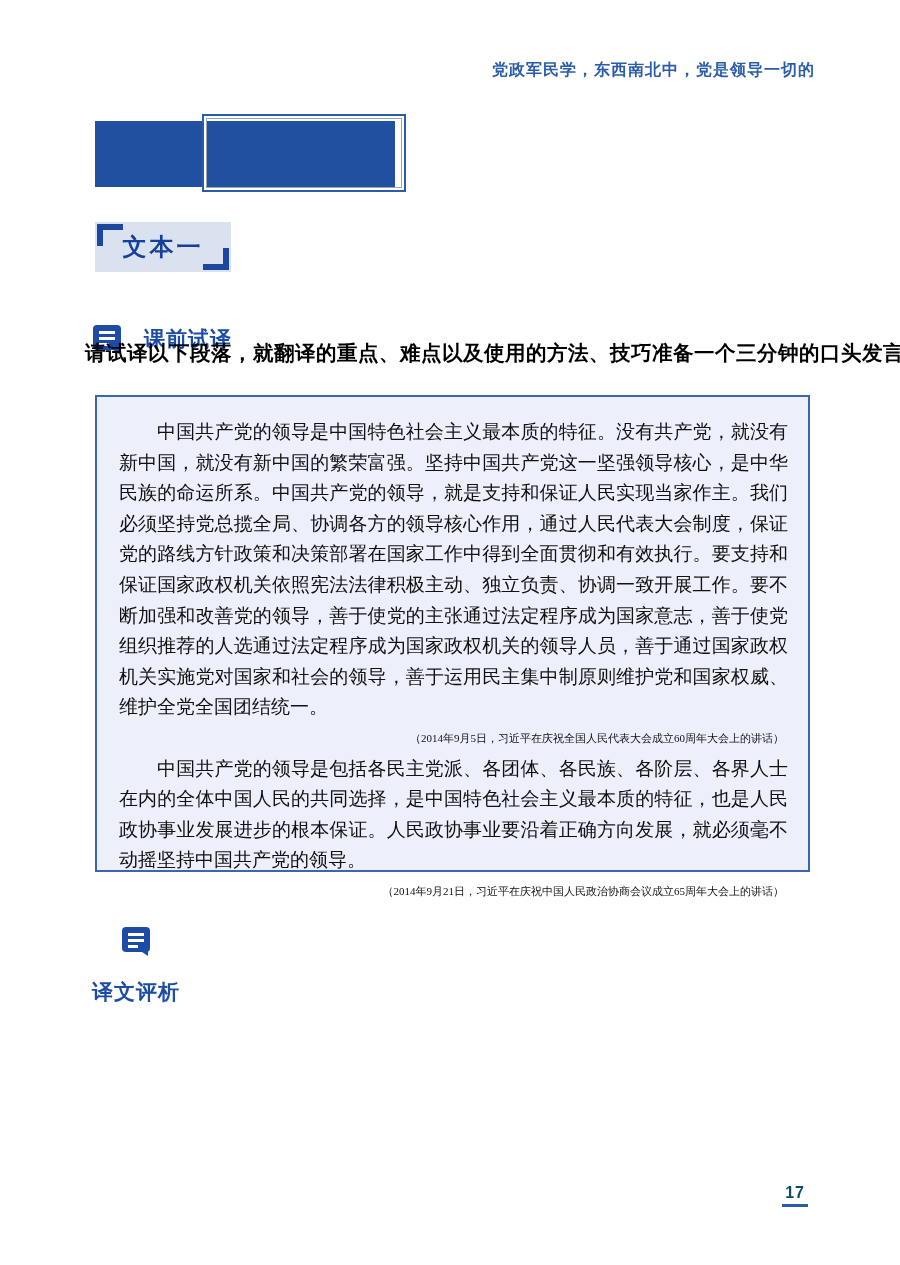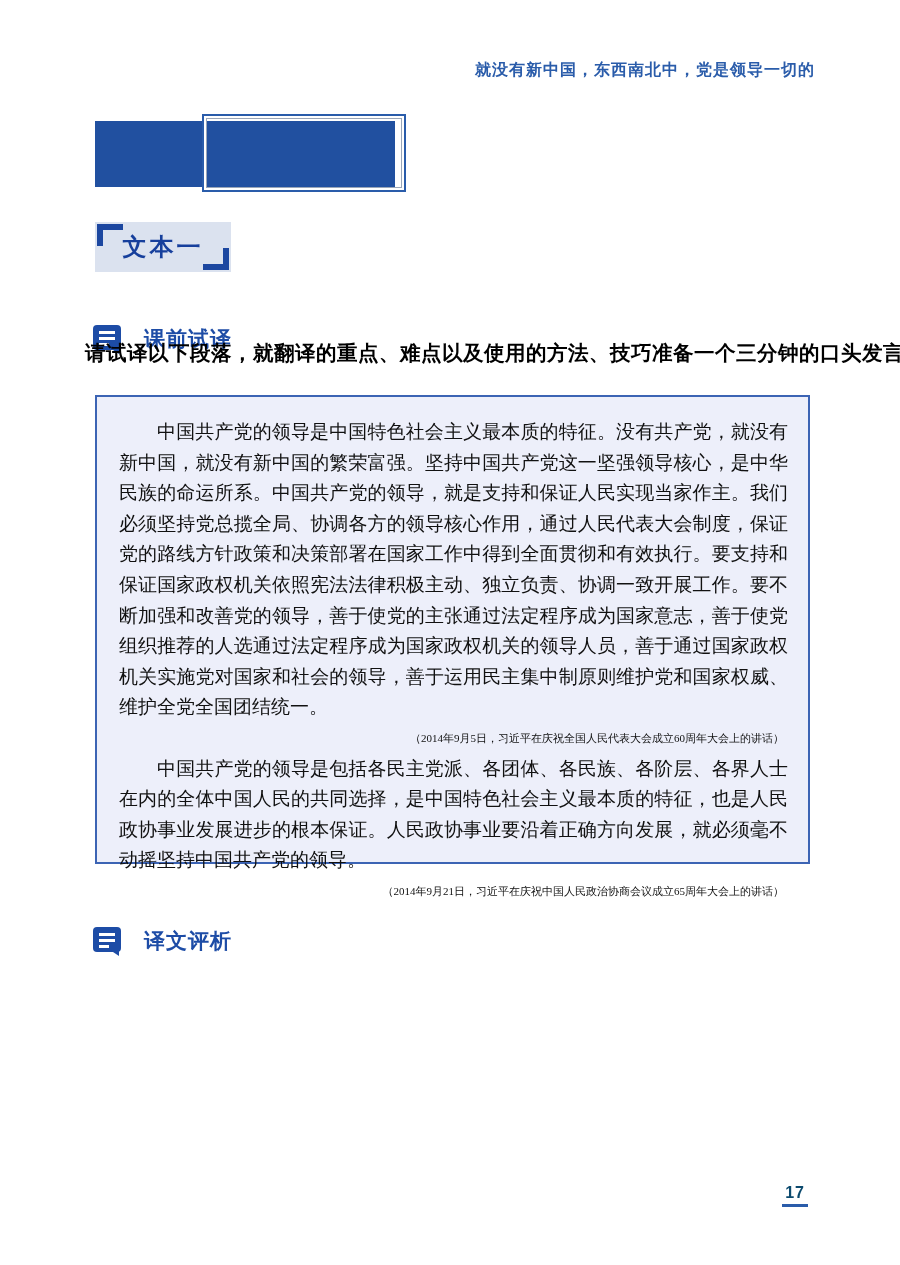--- a/index.html
+++ b/index.html
@@ -123,21 +123,21 @@
 
   
   .quote-box {
     position: absolute;
     left: 95px;
     top: 395px;
     width: 669px;
     height: 431px;
     background: #edeffa;
     border: 2px solid #3c64b4;
-    padding: 20px 20px 14px 22px;
+    padding: 20px 20px 22px 22px;
     font-family: "Liberation Serif", serif;
     font-size: 19px;
     line-height: 30.6px;
     color: #111111;
   }
   .quote-box p { margin: 0; text-indent: 2em; text-align: justify; }
   .quote-box .attribution {
     text-indent: 0;
     text-align: right;
     font-size: 11px;
@@ -169,21 +169,21 @@
     border-bottom: 3px solid #2a5caa;
     padding: 0 3px 2px 3px;
     margin-left: 32px;
   }
 </style>
 </head>
 <body>
 
 <div class="page">
 
-  <div class="header-slogan">就没有新中国，东西南北中，党是领导一切的</div>
+  <div class="header-slogan">党政军民学，东西南北中，党是领导一切的</div>
 
   <div class="banner">
     <div class="banner-frame"></div>
   </div>
 
   <div class="text-label">
     <span class="bracket-tl"></span>
     <span class="bracket-br"></span>
     <span class="text-label-title">文本一</span>
   </div>
@@ -203,21 +203,21 @@
 
   <div class="instruction">请试译以下段落，就翻译的重点、难点以及使用的方法、技巧准备一个三分钟的口头发言。</div>
 
   <div class="quote-box">
     <p>中国共产党的领导是中国特色社会主义最本质的特征。没有共产党，就没有新中国，就没有新中国的繁荣富强。坚持中国共产党这一坚强领导核心，是中华民族的命运所系。中国共产党的领导，就是支持和保证人民实现当家作主。我们必须坚持党总揽全局、协调各方的领导核心作用，通过人民代表大会制度，保证党的路线方针政策和决策部署在国家工作中得到全面贯彻和有效执行。要支持和保证国家政权机关依照宪法法律积极主动、独立负责、协调一致开展工作。要不断加强和改善党的领导，善于使党的主张通过法定程序成为国家意志，善于使党组织推荐的人选通过法定程序成为国家政权机关的领导人员，善于通过国家政权机关实施党对国家和社会的领导，善于运用民主集中制原则维护党和国家权威、维护全党全国团结统一。</p>
     <p class="attribution">（2014年9月5日，习近平在庆祝全国人民代表大会成立60周年大会上的讲话）</p>
     <p>中国共产党的领导是包括各民主党派、各团体、各民族、各阶层、各界人士在内的全体中国人民的共同选择，是中国特色社会主义最本质的特征，也是人民政协事业发展进步的根本保证。人民政协事业要沿着正确方向发展，就必须毫不动摇坚持中国共产党的领导。</p>
     <p class="attribution">（2014年9月21日，习近平在庆祝中国人民政治协商会议成立65周年大会上的讲话）</p>
   </div>
 
-  <div class="section-head" style="top: 926px;">
+  <div class="section-head" style="top: 926px; flex-direction: column;">
     <span>
       <svg class="doc-icon" viewBox="0 0 30 30">
         <rect x="1" y="1" width="28" height="25" rx="4" fill="#1d4ca6"></rect>
         <polygon points="18,24 27,24 27,30" fill="#1d4ca6"></polygon>
         <rect x="7" y="7" width="16" height="3" fill="#ffffff"></rect>
         <rect x="7" y="13" width="16" height="3" fill="#ffffff"></rect>
         <rect x="7" y="19" width="10" height="3" fill="#ffffff"></rect>
       </svg>
     </span>
     <span class="section-title">译文评析</span>

